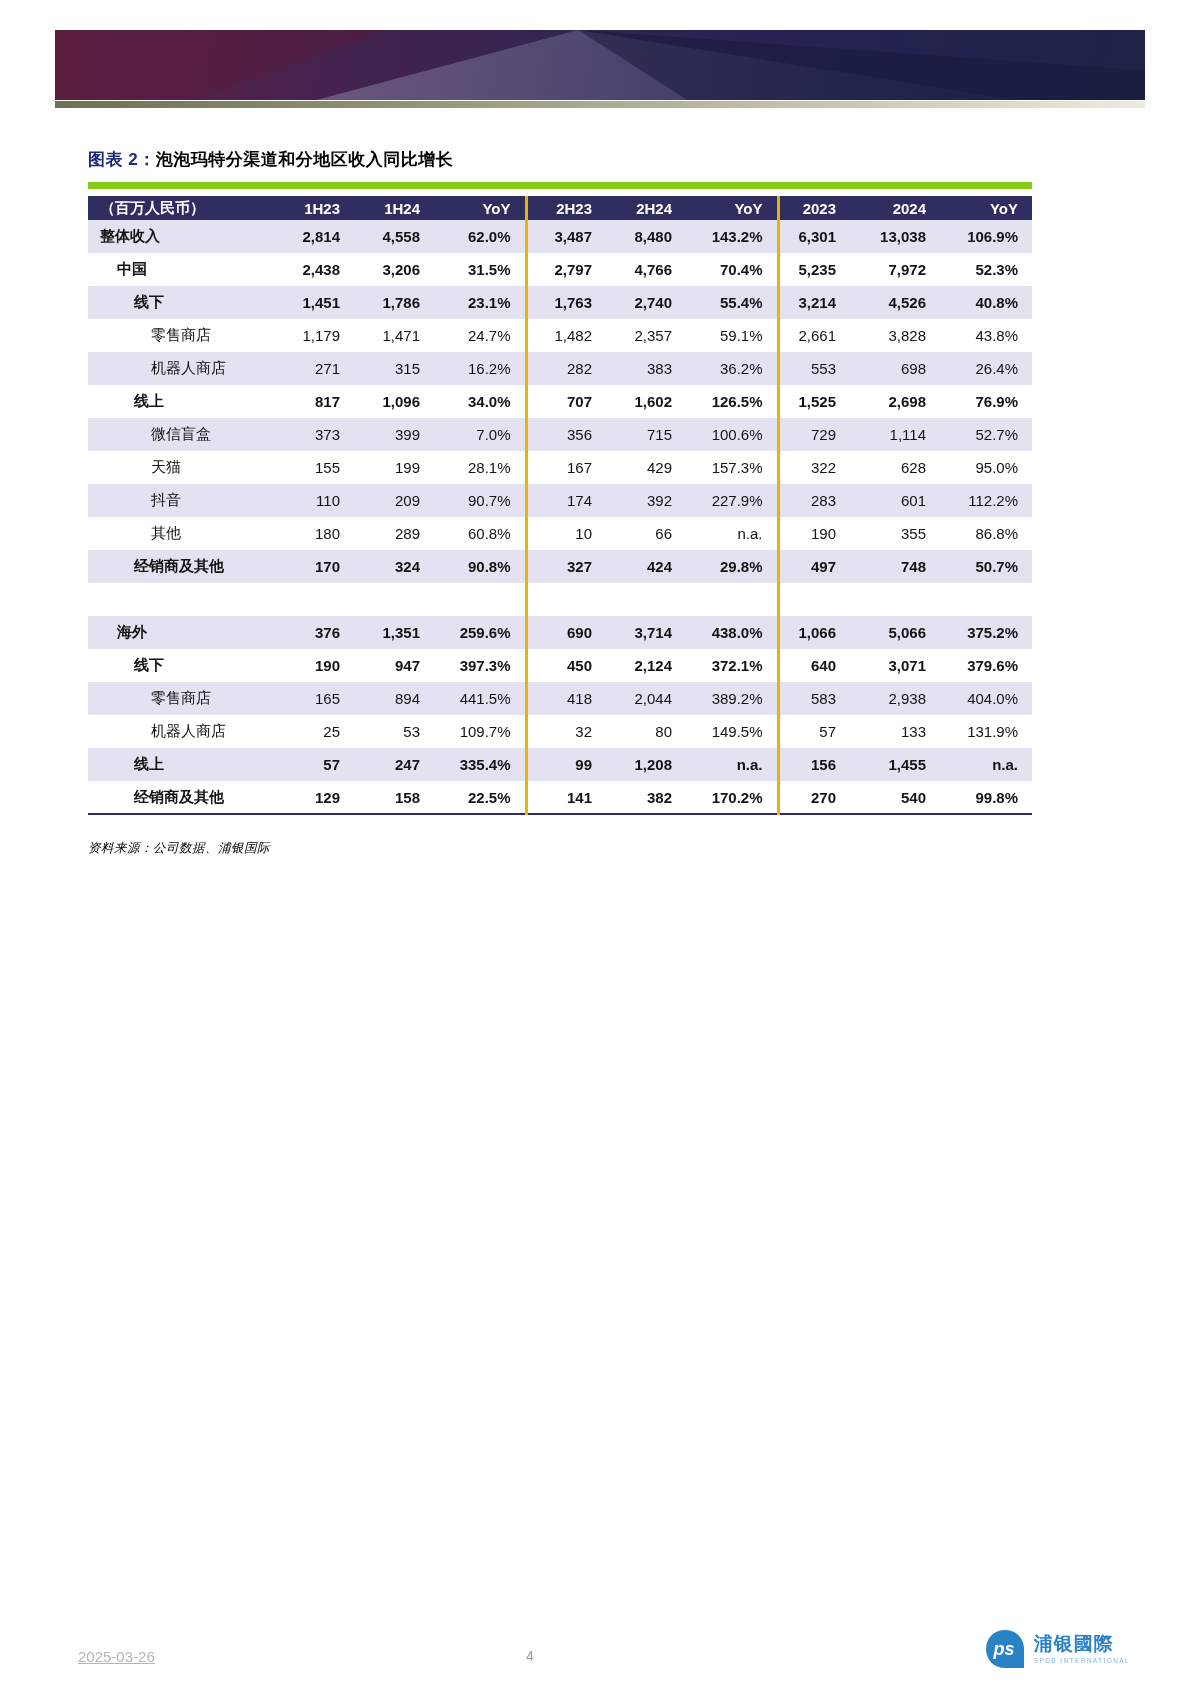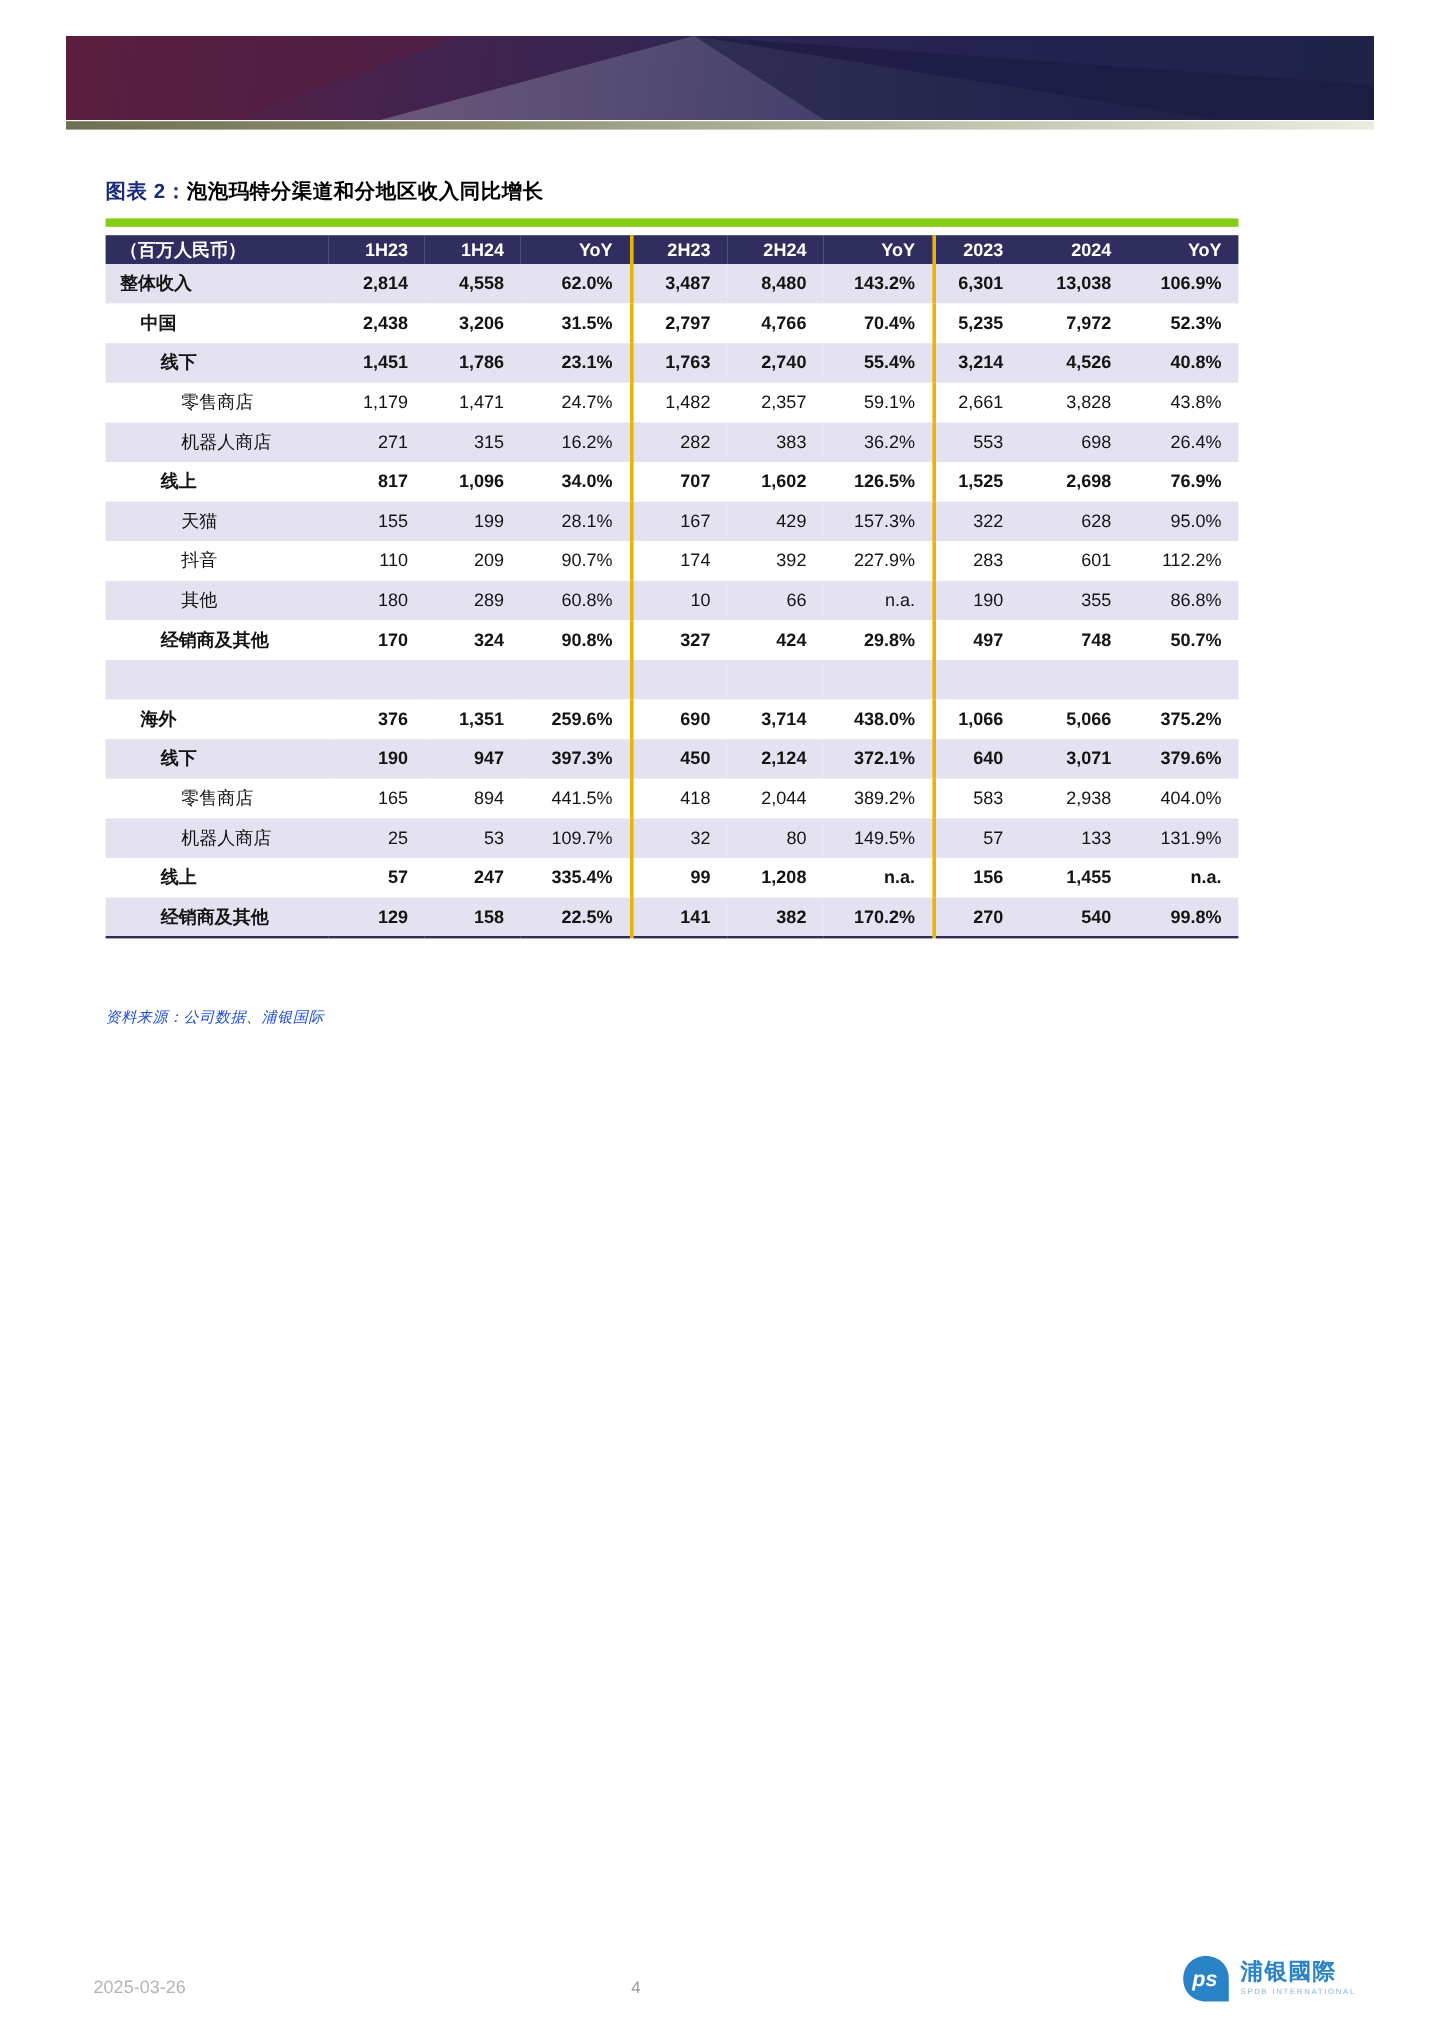--- a/index.html
+++ b/index.html
@@ -35,24 +35,24 @@
   th.num, td.num { text-align:right; padding-right:14px; }
   th.label { text-align:left; padding-left:12px; }
   td.label { text-align:left; }
   th.sep, td.sep { border-left:3px solid #eab308;margin-left:44px; }
   tr.bold td { font-weight:bold; }
   tbody tr:last-child td { border-bottom:2px solid #2e2b5e; }
 
   
   .source-note { position:absolute; left:88px; top:840px;
                  font-family:"Liberation Serif","DejaVu Serif",serif; font-style:italic;
-                 font-size:12.5px; color:#1d4ed8; letter-spacing:.5px; }
-
-  
-  .footer-date { position:absolute; left:78px; top:1648px; font-size:15px; color:#b4b4b4; }
+                 font-size:12.5px; color:#000000; letter-spacing:.5px; }
+
+  
+  .footer-date { position:absolute; left:78px; top:1648px; font-size:15px; color:#b4b4b4;text-decoration:underline; }
   .footer-page { position:absolute; left:0; top:1648px; width:1060px; text-align:center;
                  font-size:14px; color:#9a9a9a; }
   .footer-logo { position:absolute; right:70px; top:1628px; display:flex; align-items:center; gap:8px; }
   .logo-text { display:flex; flex-direction:column; line-height:1.1; }
   .logo-cn { color:#2a83c6; font-size:19px; font-weight:bold; letter-spacing:1px; }
   .logo-en { color:#85b6da; font-size:6.5px; letter-spacing:1.4px; margin-top:2px; }
 </style>
 </head>
 <body>
 
@@ -166,20 +166,32 @@
             <td class="num">1,096</td>
             <td class="num">34.0%</td>
             <td class="num sep">707</td>
             <td class="num">1,602</td>
             <td class="num">126.5%</td>
             <td class="num sep">1,525</td>
             <td class="num">2,698</td>
             <td class="num">76.9%</td>
           </tr>
           <tr>
+            <td class="label" style="padding-left: 63px;">微信盲盒</td>
+            <td class="num">373</td>
+            <td class="num">399</td>
+            <td class="num">7.0%</td>
+            <td class="num sep">356</td>
+            <td class="num">715</td>
+            <td class="num">100.6%</td>
+            <td class="num sep">729</td>
+            <td class="num">1,114</td>
+            <td class="num">52.7%</td>
+          </tr>
+          <tr>
             <td class="label" style="padding-left: 63px;">天猫</td>
             <td class="num">155</td>
             <td class="num">199</td>
             <td class="num">28.1%</td>
             <td class="num sep">167</td>
             <td class="num">429</td>
             <td class="num">157.3%</td>
             <td class="num sep">322</td>
             <td class="num">628</td>
             <td class="num">95.0%</td>

